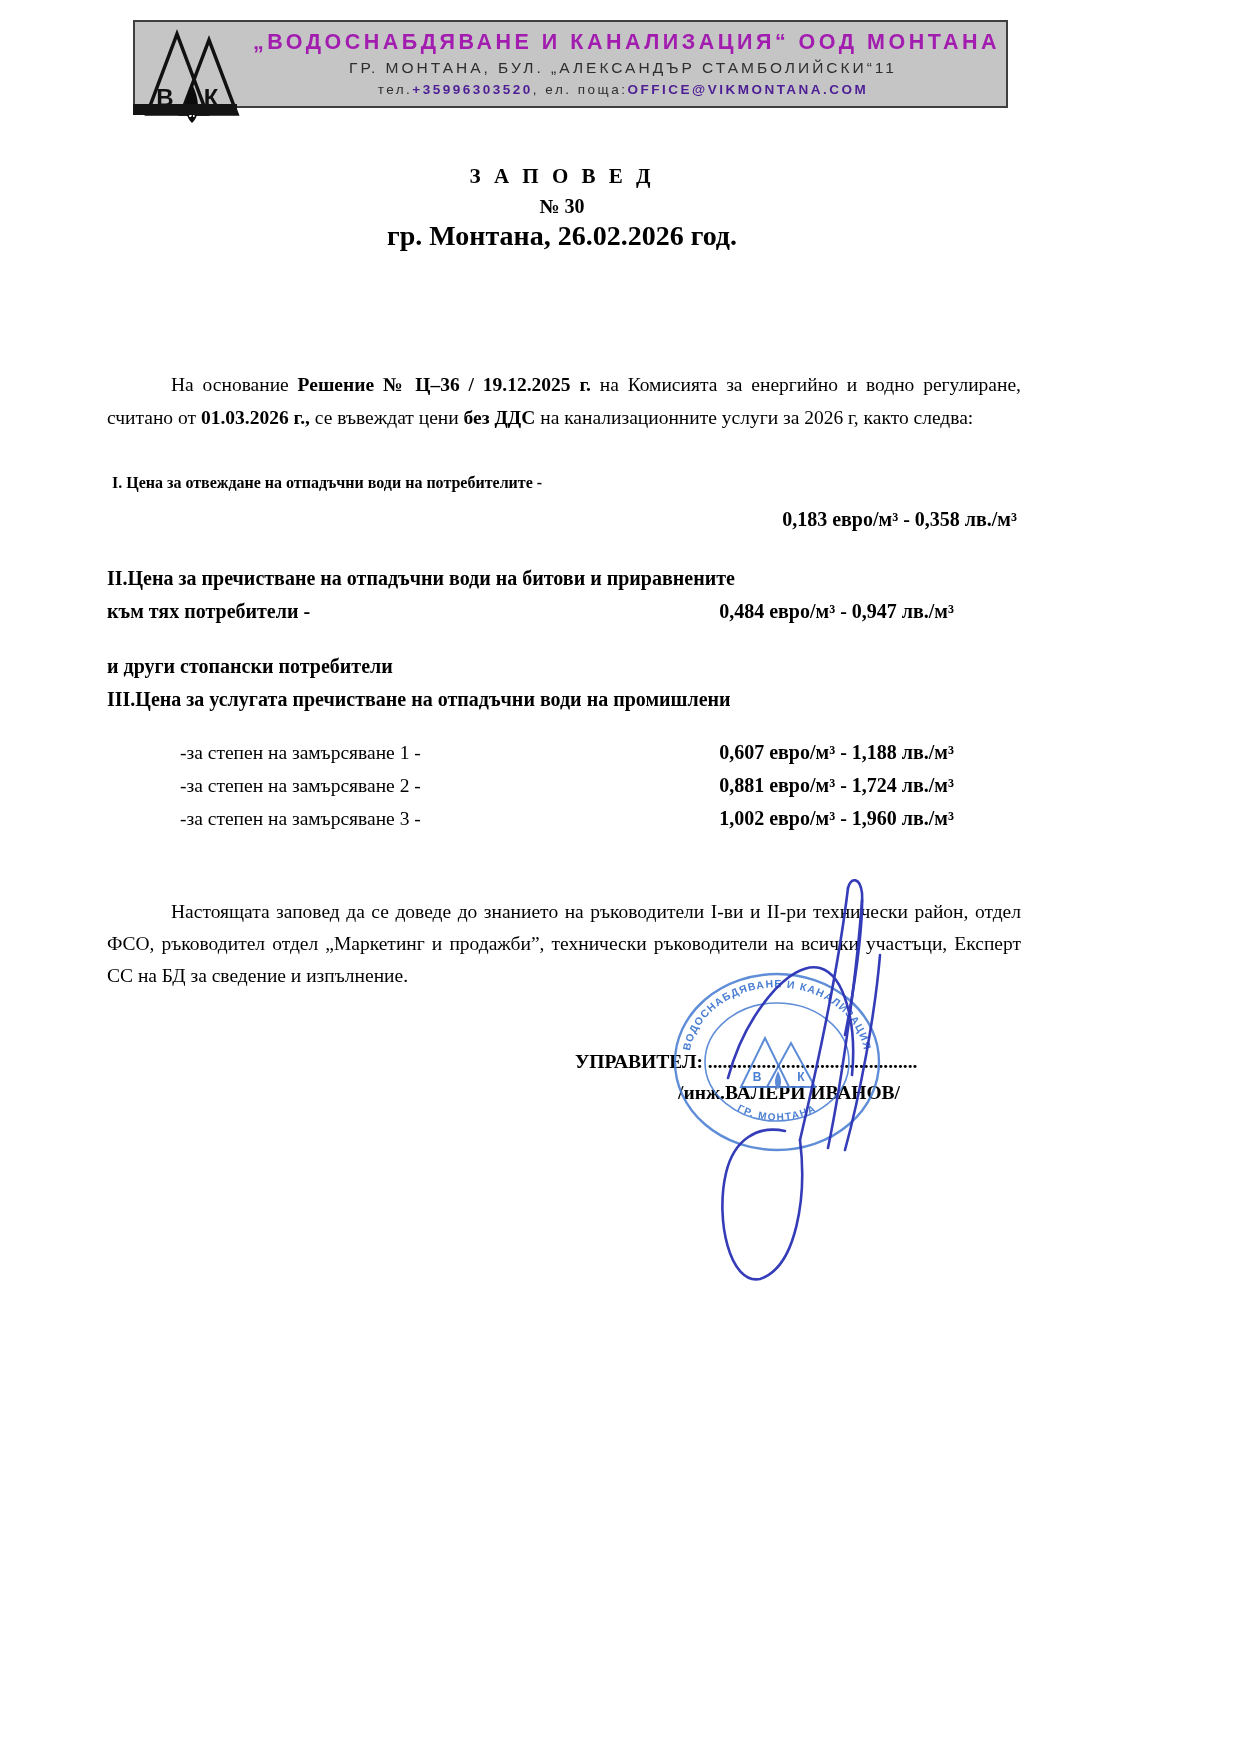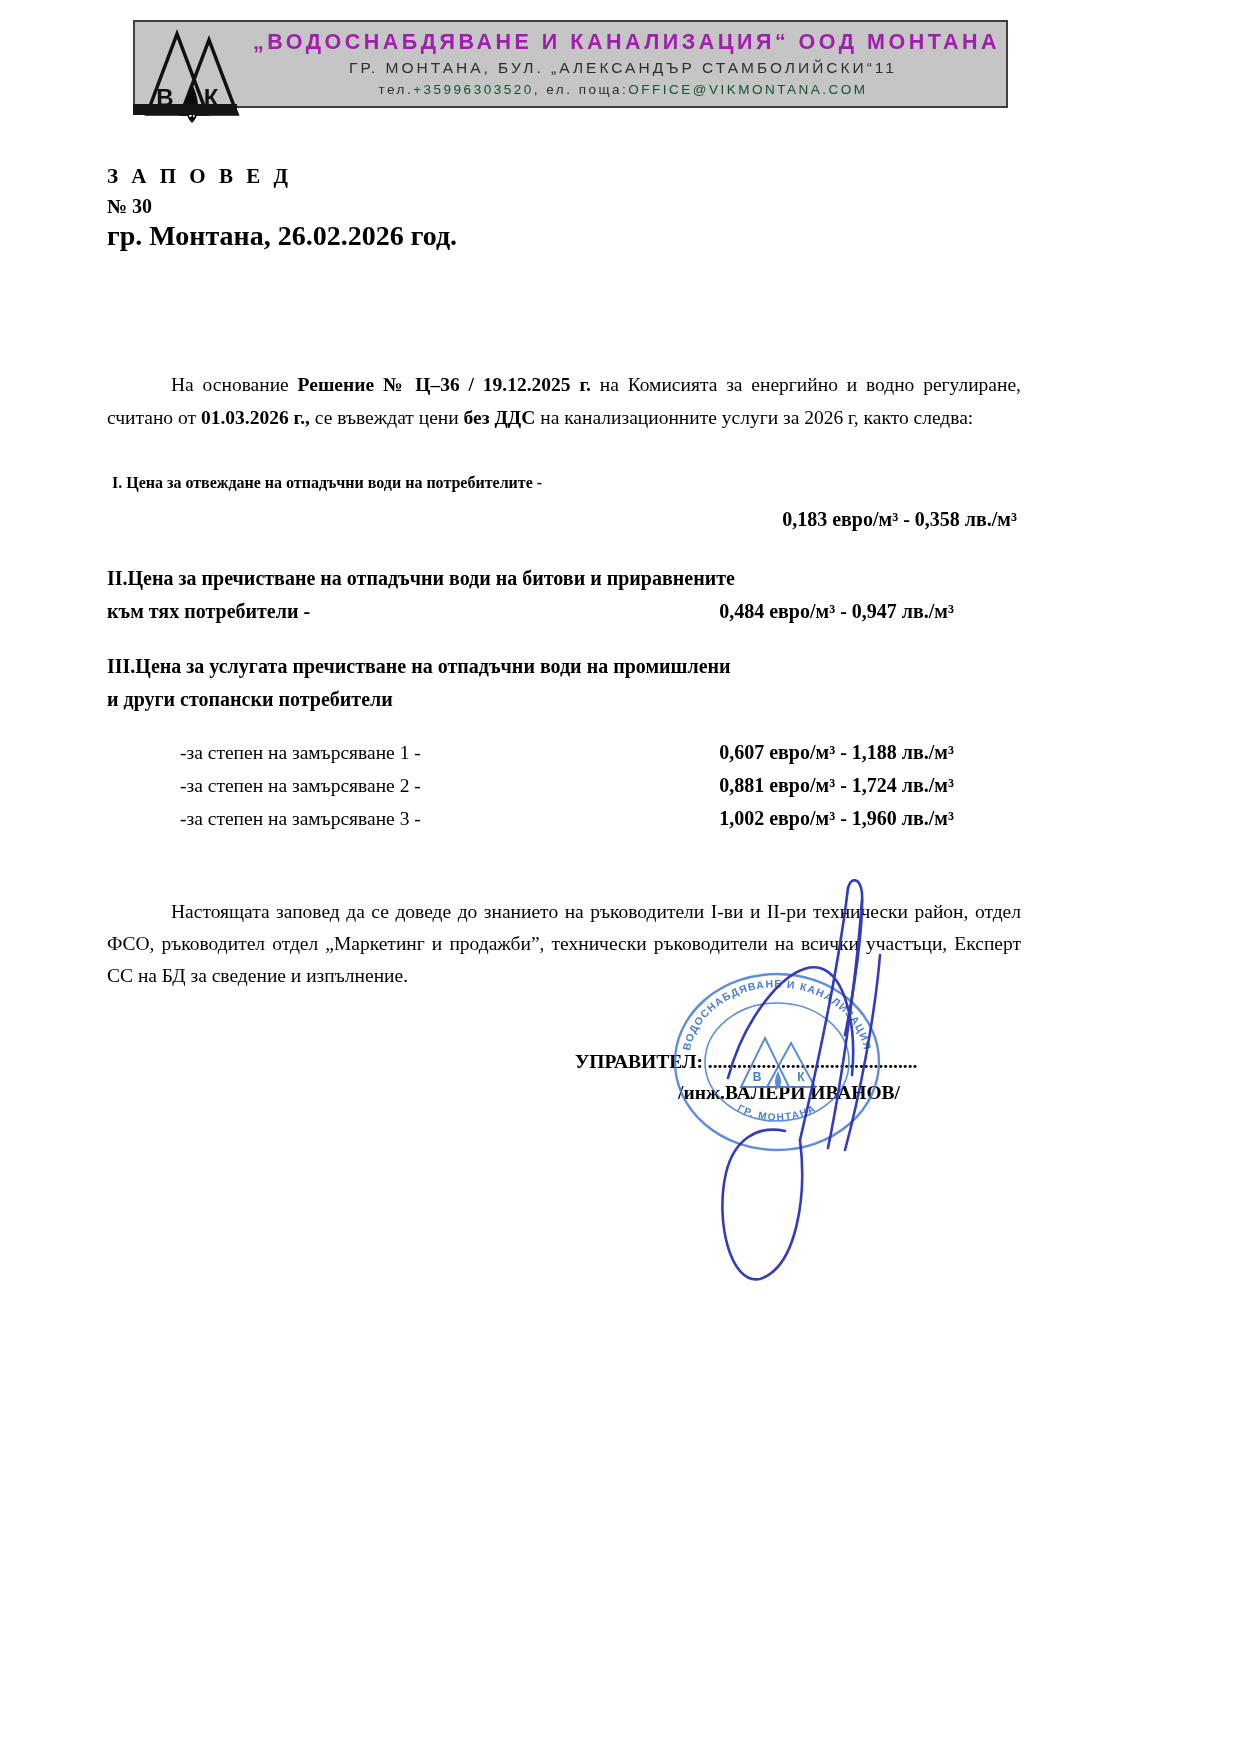--- a/index.html
+++ b/index.html
@@ -9,24 +9,24 @@
   
   .letterhead{position:absolute;left:133px;top:20px;width:875px;height:88px;
               background:#c5c5c5;border:2px solid #3f3f3f;box-sizing:border-box;}
   .lh-shadow{position:absolute;left:133px;top:104px;width:104px;height:11px;background:#141414;}
   .logo{position:absolute;left:6px;top:2px;width:110px;height:104px;overflow:visible;}
   .lh-text{position:absolute;left:118px;top:8px;width:740px;text-align:center;
            font-family:"Liberation Sans",sans-serif;}
   .lh-company{font-size:21.5px;font-weight:bold;letter-spacing:3.5px;white-space:nowrap;color:#a21caf;}
   .lh-address{font-size:15.5px;letter-spacing:3px;color:#2e2e2e;margin-top:4px;white-space:nowrap;}
   .lh-contacts{font-size:13.5px;letter-spacing:2.5px;color:#2e2e2e;margin-top:5px;white-space:nowrap;}
-  .lh-contacts .b{font-weight:normal;color:#14532d;}
+  .lh-contacts .b{font-weight:bold;color:#4c1d95;}
 
   
-  .title-block{position:absolute;left:107px;top:163px;width:910px;line-height:27px;}
+  .title-block{position:absolute;left:107px;top:163px;width:910px;text-align:center;line-height:27px;}
   .title-main{font-size:21px;font-weight:bold;letter-spacing:4px;}
   .title-number{font-size:20px;font-weight:bold;margin-top:3px;}
   .title-date{font-size:28px;font-weight:bold;margin-top:2px;}
 
   
   .intro{position:absolute;left:107px;top:348px;width:914px;font-size:19.5px;line-height:33px;
          text-align:justify;text-indent:64px;}
   .b{font-weight:bold;}
 
   .sec1-h{position:absolute;left:112px;top:474px;width:910px;font-size:16px;font-weight:bold;}
@@ -90,22 +90,22 @@
 
   <div class="sec2">
     <div>II.Цена за пречистване на отпадъчни води на битови и приравнените</div>
     <div class="sec2-row">
       <span>към тях потребители -</span>
       <span class="price">0,484 евро/м³ - 0,947 лв./м³</span>
     </div>
   </div>
 
   <div class="sec3">
+    <div>и други стопански потребители</div>
     <div>III.Цена за услугата пречистване на отпадъчни води на промишлени</div>
-    <div>и други стопански потребители</div>
   </div>
 
   <div class="degrees">
     <div class="degree-row">
       <span class="label">-за степен на замърсяване 1 -</span>
       <span class="price">0,607 евро/м³ - 1,188 лв./м³</span>
     </div>
     <div class="degree-row">
       <span class="label">-за степен на замърсяване 2 -</span>
       <span class="price">0,881 евро/м³ - 1,724 лв./м³</span>

